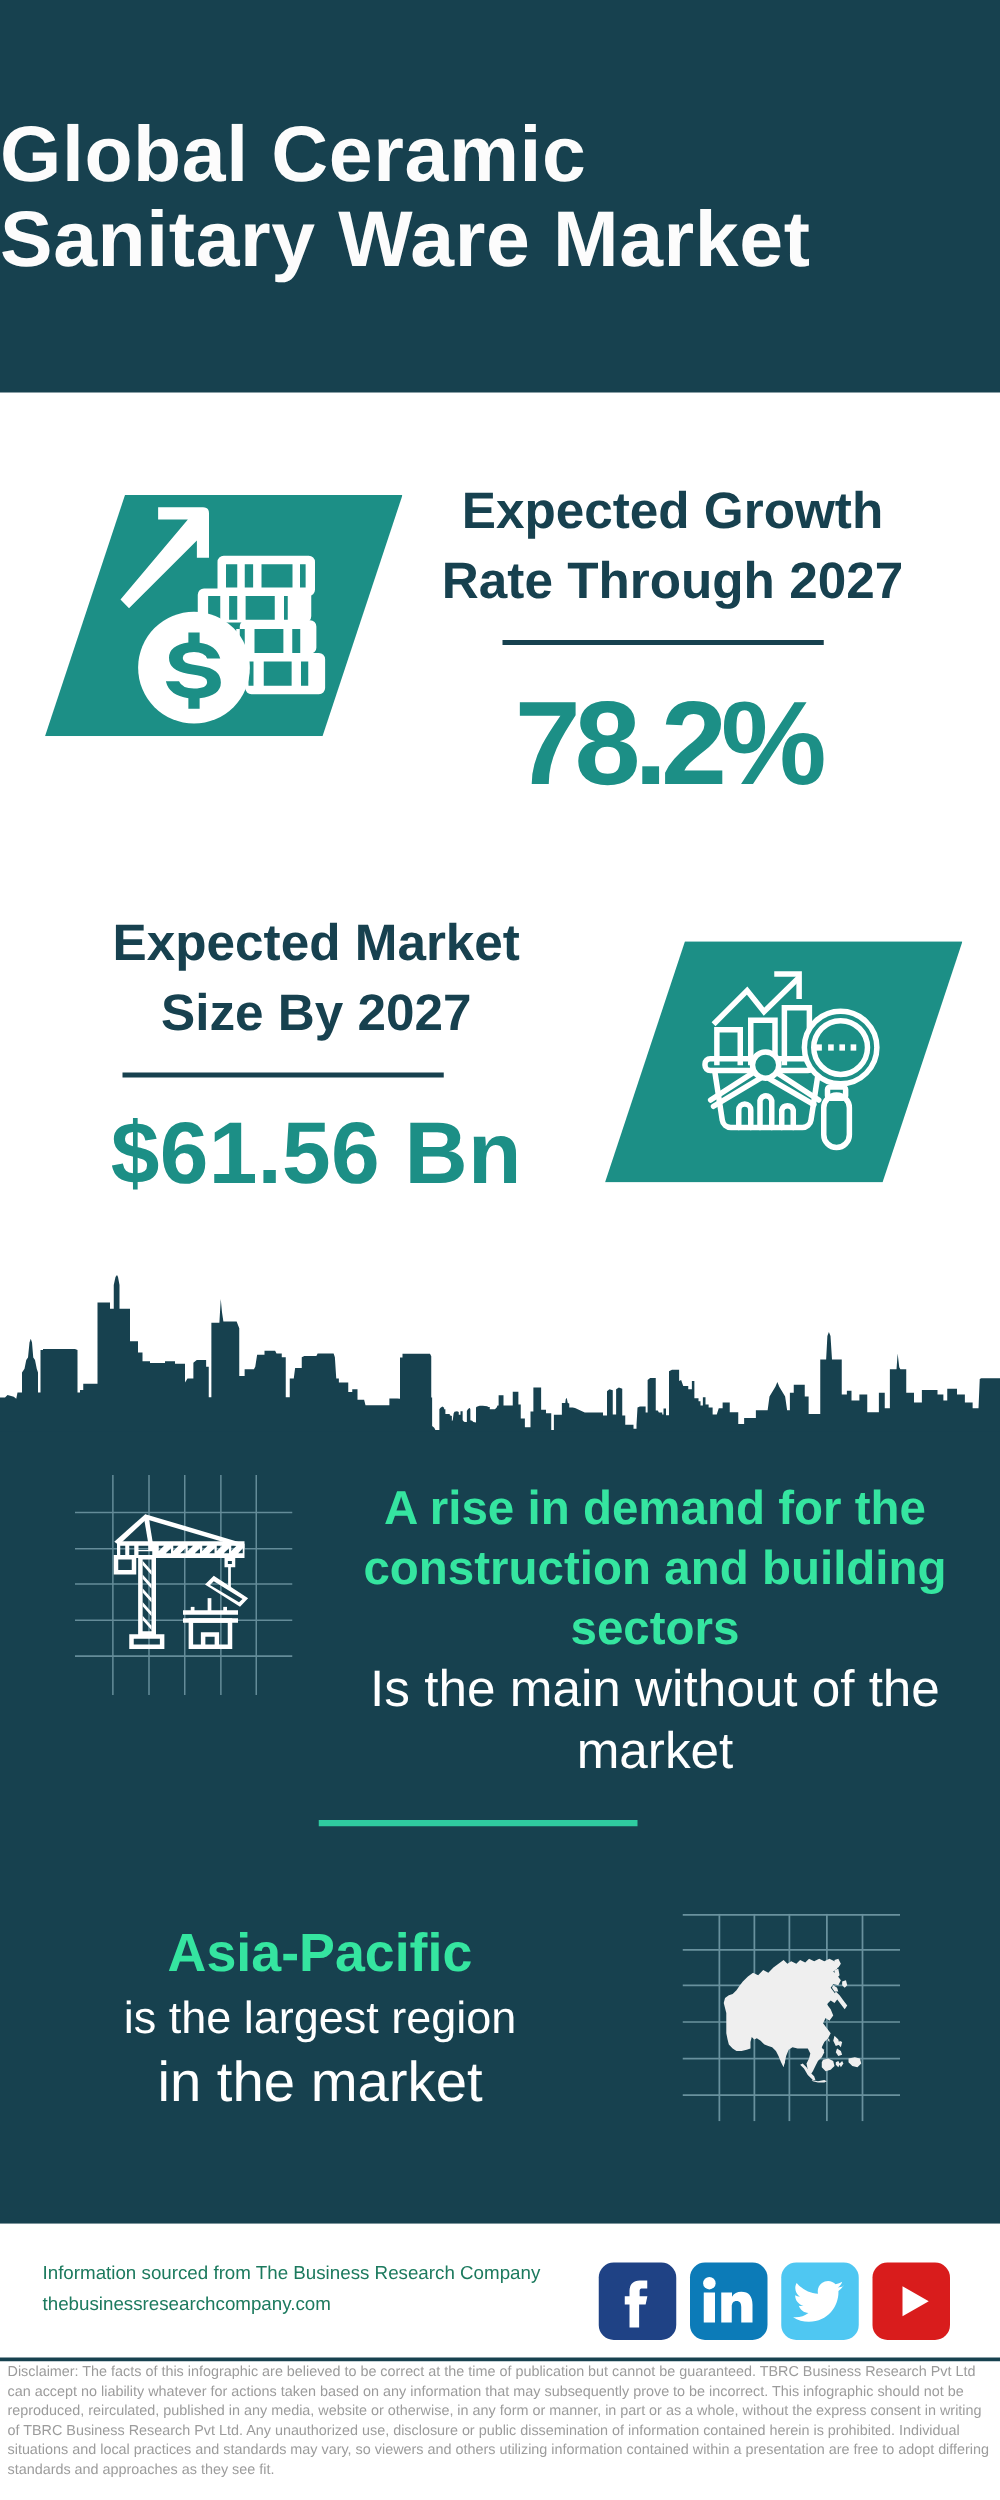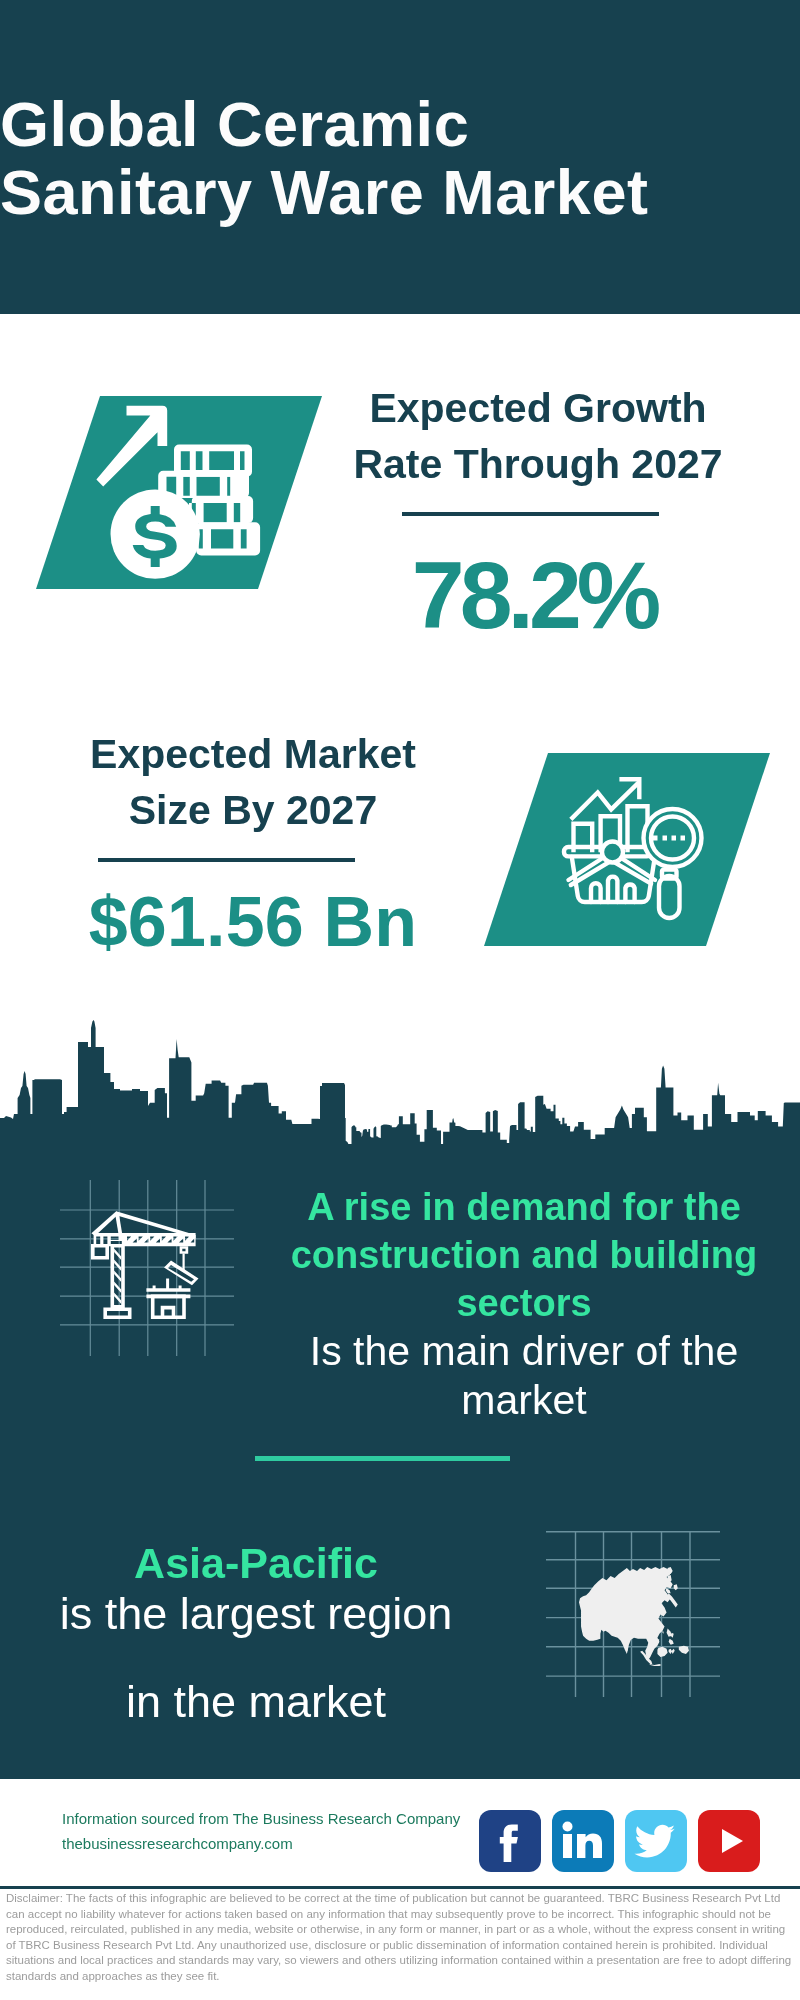--- a/index.html
+++ b/index.html
@@ -138,28 +138,28 @@
         <path d="M92.6 105.5 h3.0 v5.0 h-3.0 z"></path>
         <path d="M106.1 98.5 h3.0 v12.0 h-3.0 z"></path>
         <path d="M118.6 105.5 h3.0 v5.0 h-3.0 z"></path>
         <path d="M100.7 125.8 h14.6 v13.3 h-14.6 z M104.3 129.4 h7.4 v9.7 h-7.4 z"></path>
       </g>
     </svg>
   </div>
 
   <div class="msg" style="left:290px;top:1183px;width:468px;">
     <div class="hl" style="font-size:38px;line-height:48px;">A rise in demand for the construction and building sectors</div>
-    <div class="sub" style="font-size:41px;line-height:49px;">Is the main driver of the market</div>
+    <div class="sub" style="font-size:41px;line-height:49px;">Is the main without of the market</div>
   </div>
   <div class="teal-rule" style="left:255px;top:1456px;width:255px;"></div>
 
   <div class="msg" style="left:40px;top:1539px;width:432px;">
     <div class="hl" style="font-size:43px;line-height:49px;">Asia-Pacific</div>
-    <div class="sub" style="font-size:45px;line-height:52px;">is the largest region</div>
-    <div class="sub" style="font-size:45px;line-height:52px;margin-top:36px;">in the market</div>
+    <div class="sub" style="font-size:36px;line-height:52px;">is the largest region</div>
+    <div class="sub" style="font-size:45px;line-height:52px;">in the market</div>
   </div>
 
   <div style="position:absolute;left:546px;top:1531px;width:174px;height:166px;">
     <svg viewBox="0 0 174 166" width="174" height="166" aria-hidden="true">
       <g stroke="#7FA6B2" stroke-width="1.4" opacity="0.8">
         <path d="M29.5 0 V166 M57.5 0 V166 M85.5 0 V166 M115.5 0 V166 M144 0 V166"></path>
         <path d="M0 0.8 H174 M0 28.8 H174 M0 57.3 H174 M0 86.6 H174 M0 115.8 H174 M0 145.1 H174"></path>
       </g>
       <g fill="#EFEFEF" transform="translate(30.96,27.92) scale(1.0185,1.0102)">
         <path d="M14,30 L17,26 L21,22 L25,19 L29,21 L33,17 L37,19 L41,15 L45,12 L49,9 L52,12 L55,10 L59,12 L62,9 L66,11 L69,8 L73,10 L77,8 L81,10 L85,8 L89,10 L93,13 L91,16 L88,18 L91,21 L94,25 L92,29 L88,28 L86,31 L89,35 L92,39 L89,43 L86,41 L83,44 L86,48 L88,53 L85,57 L82,55 L80,59 L83,63 L86,67 L84,71 L81,74 L79,78 L81,82 L79,86 L76,89 L74,93 L72,97 L70,100 L68,96 L67,91 L69,87 L70,83 L68,79 L64,79 L60,79 L56,78 L53,80 L51,85 L50,90 L49,94 L47,90 L45,85 L43,81 L40,78 L37,77 L34,76 L31,73 L28,71 L26,72 L24,70 L23,74 L23,79 L20,80 L16,81 L12,81 L9,79 L6,76 L5,72 L4,67 L4,64 L4,59 L4,55 L4,51 L3,47 L2,43 L3,39 L6,37 L9,36 L12,33 Z"></path>
@@ -218,21 +218,21 @@
   </div>
 
   <div class="stat-head" style="left:63px;top:726px;width:380px;">
     <div>Expected Market</div>
     <div>Size By 2027</div>
   </div>
   <div class="stat-rule" style="left:98px;top:858px;width:257px;"></div>
   <div class="stat-val" style="left:63px;top:886px;width:380px;font-size:70px;line-height:72px;letter-spacing:0.2px;">$61.56 Bn</div>
 
   <div class="footer"></div>
-  <div class="src-text" style="left:34px;top:1806px;width:460px;margin-left:28px;">
+  <div class="src-text" style="left:34px;top:1806px;width:460px;">
     <div>Information sourced from The Business Research Company</div>
     <div>thebusinessresearchcompany.com</div>
   </div>
 
   <a class="social" style="left:479px;top:1810px;background:#1F4285;">
     <svg viewBox="0 0 62 62" width="62" height="62" aria-hidden="true">
       <path d="M37.5 33.5 h-5.2 V52 h-7.7 V33.5 H20.8 V27 h3.8 v-4.4 c0-3.2 1.5-8.2 8.2-8.2 l6 .03 v6.3 h-4.4 c-.7 0-1.7.36-1.7 1.9 V27 h6.2 z" fill="#fff"></path>
     </svg>
   </a>
   <a class="social" style="left:552px;top:1810px;background:#0C7BB8;">

